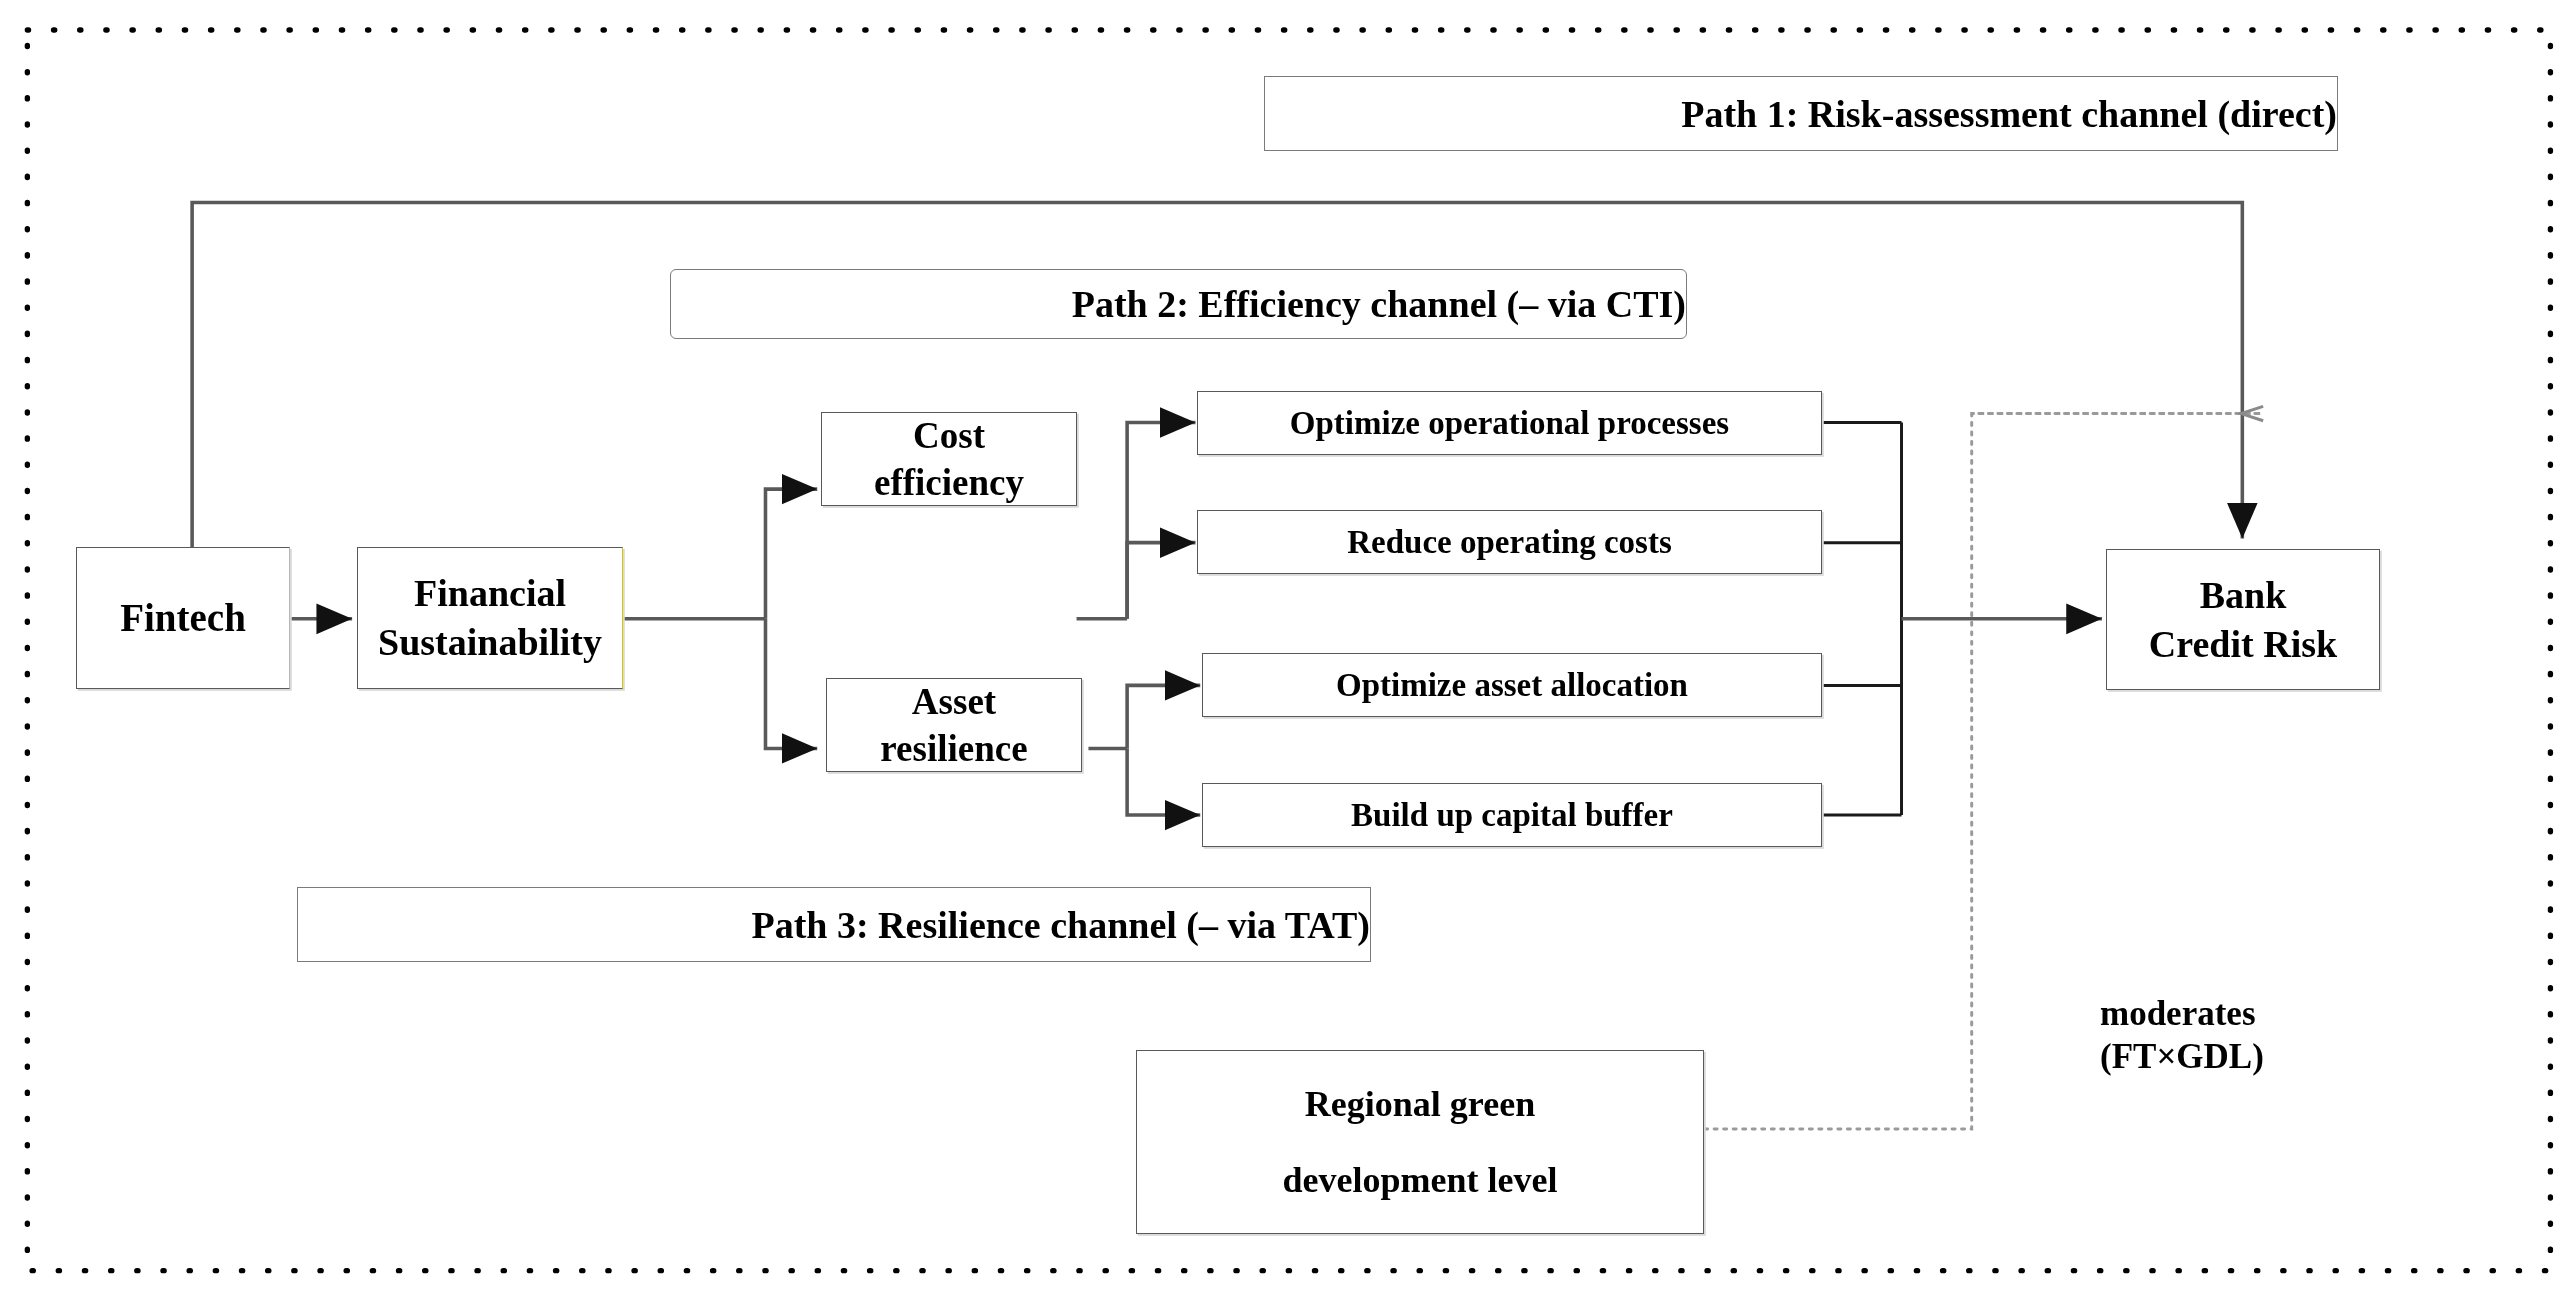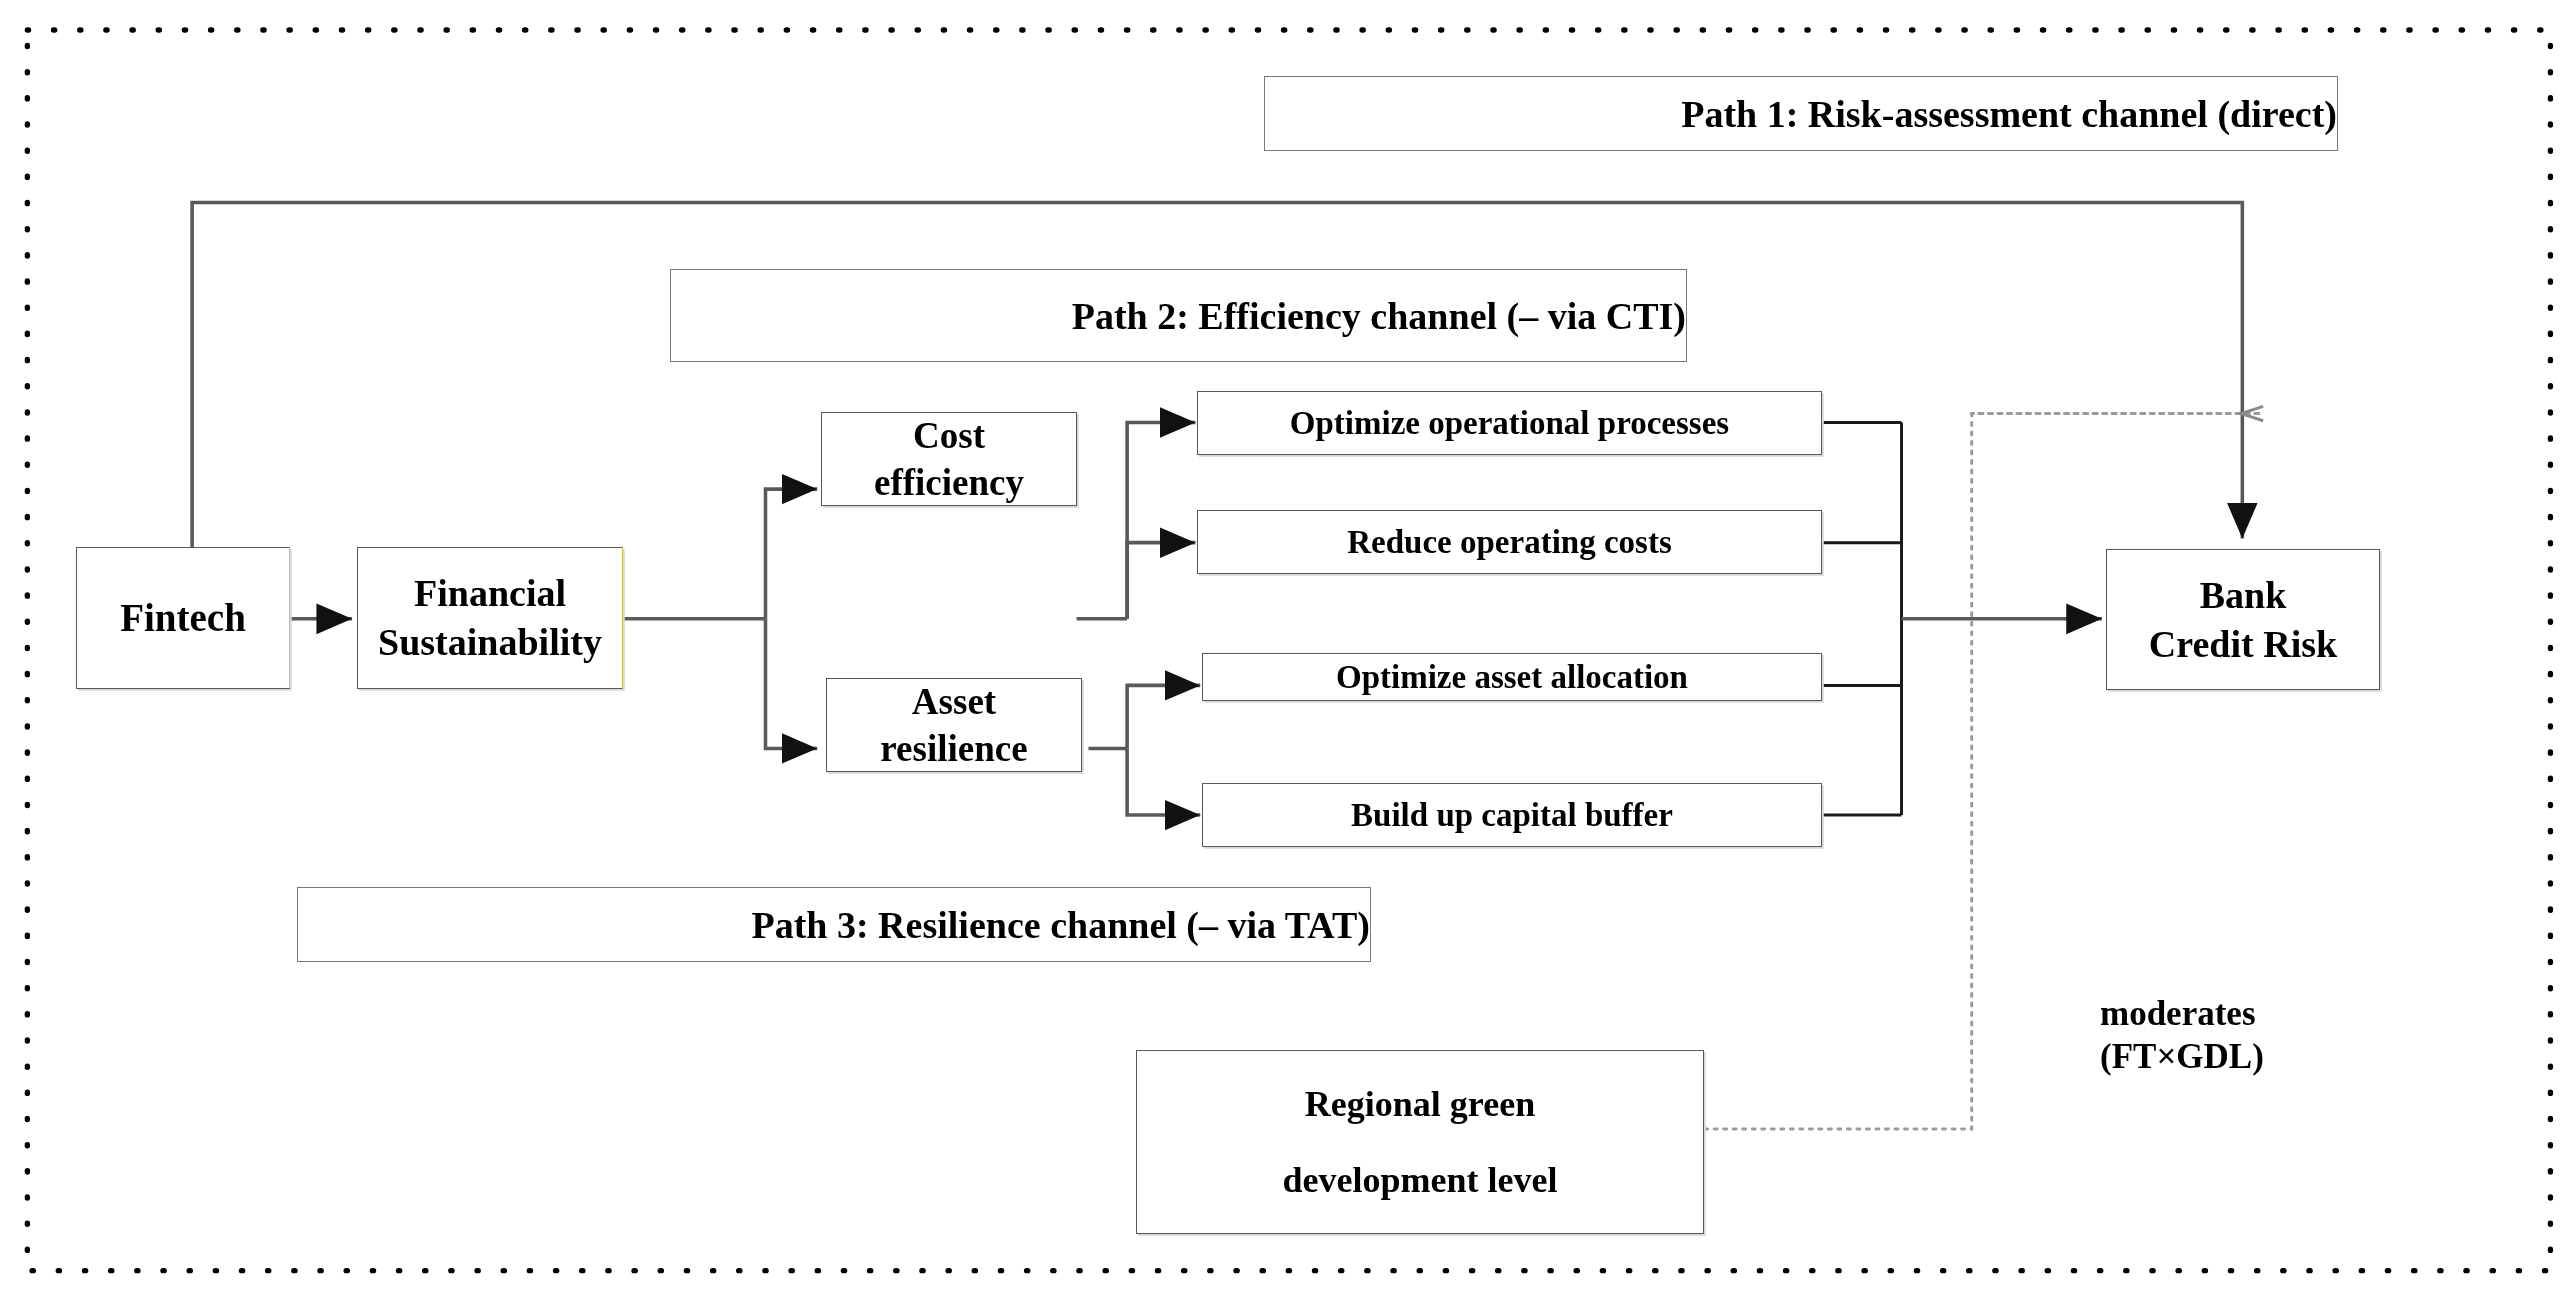--- a/index.html
+++ b/index.html
@@ -87,21 +87,21 @@
     <g stroke="#9a9a9a" stroke-width="5" fill="none" stroke-dasharray="5 11">
       <path d="M3315,695 L3800,695"></path>
     </g>
     <path d="M3805,683 L3768,695 L3805,707" fill="none" stroke="#8a8a8a" stroke-width="5"></path>
   </svg>
 
   <div class="labelbox" style="left:1264px;top:76px;width:1074px;height:75px;font-size:38px;">
     <span>Path 1: Risk-assessment channel (direct)</span>
   </div>
 
-  <div class="labelbox" style="left:670px;top:269px;width:1017px;height:93px;font-size:38px;">
+  <div class="labelbox" style="left:670px;top:269px;width:1017px;height:70px;font-size:38px;border-radius:6px;">
     <span>Path 2: Efficiency channel (– via CTI)</span>
   </div>
 
   <div class="labelbox" style="left:297px;top:887px;width:1074px;height:75px;font-size:38px;padding-left:43px;">
     <span>Path 3: Resilience channel (– via TAT)</span>
   </div>
 
   <div class="nodebox shadowed yellow-right" style="left:76px;top:547px;width:214px;height:142px;font-size:39px;">
     <span>Fintech</span>
   </div>
@@ -122,21 +122,21 @@
   </div>
 
   <div class="nodebox shadowed" style="left:1197px;top:391px;width:625px;height:64px;font-size:33px;">
     <span>Optimize operational processes</span>
   </div>
 
   <div class="nodebox shadowed" style="left:1197px;top:510px;width:625px;height:64px;font-size:33px;">
     <span>Reduce operating costs</span>
   </div>
 
-  <div class="nodebox shadowed" style="left:1202px;top:653px;width:620px;height:48px;font-size:33px;">
+  <div class="nodebox shadowed" style="left:1202px;top:653px;width:620px;height:64px;font-size:33px;">
     <span>Optimize asset allocation</span>
   </div>
 
   <div class="nodebox shadowed" style="left:1202px;top:783px;width:620px;height:64px;font-size:33px;">
     <span>Build up capital buffer</span>
   </div>
 
   <div class="nodebox shadowed" style="left:2106px;top:549px;width:274px;height:141px;font-size:38px;flex-direction:column;">
     <span>Bank</span>
     <span>Credit Risk</span>

